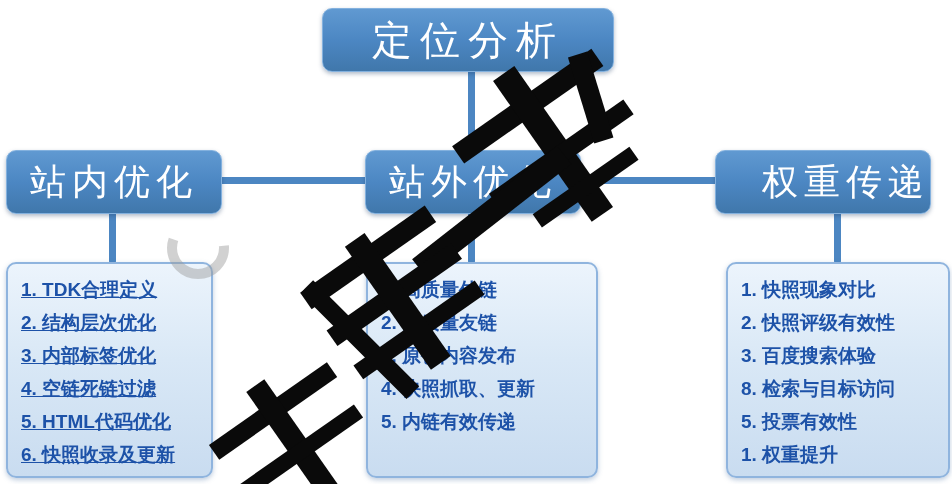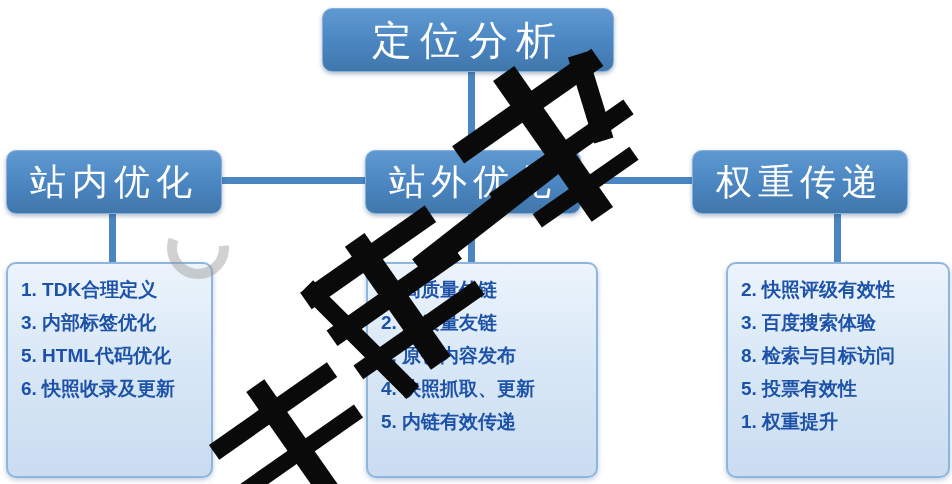--- a/index.html
+++ b/index.html
@@ -16,31 +16,31 @@
     color:#ffffff;
     background:linear-gradient(180deg,#6099d1 0%, #4c87c3 50%, #4077ab 100%);
     border:1px solid #83b1de; border-radius:10px;
     box-shadow:0 2px 4px rgba(30,60,100,0.35);
     white-space:nowrap;
   }
   .node.root   { left:322px; top:8px;   width:290px; height:62px; font-size:40px; letter-spacing:8px; }
   .node.branch { width:214px; height:62px; font-size:36px; letter-spacing:6px; }
   .node.b0 { left:6px;   top:150px; }
   .node.b1 { left:365px; top:150px; }
-  .node.b2 { left:692px; top:150px; }
+  .node.b2 { left:715px; top:150px;justify-content:flex-end; }
   
   .list {
     position:absolute; z-index:2; top:262px; height:216px;
     background:linear-gradient(180deg,#ecf4fc 0%, #d9e8f6 45%, #c9dcf0 100%);
     border:2px solid #8fb4de; border-radius:10px;
     box-shadow:0 2px 5px rgba(70,110,160,0.35);
     box-sizing:border-box; padding:9px 6px 0 13px;
     color:#1d52a8; font-weight:bold; font-size:19px;
   }
-  .list.l0 { left:6px;   width:207px; }
+  .list.l0 { left:6px;   width:207px;text-decoration:underline; }
   .list.l1 { left:366px; width:232px; }
   .list.l2 { left:726px; width:224px; }
   .list .li { height:33px; line-height:33px; white-space:nowrap; overflow:hidden; }
   
   .watermark { position:absolute; left:0; top:0; z-index:4; pointer-events:none; }
 </style>
 </head>
 <body>
 
 <div class="canvas">
@@ -59,34 +59,37 @@
   </div>
   <div class="node branch b1">
     <span>站外优化</span>
   </div>
   <div class="node branch b2">
     <span>权重传递</span>
   </div>
 
   <div class="list l0">
     <div class="li">1. TDK合理定义</div>
+    <div class="li">2. 结构层次优化</div>
     <div class="li">3. 内部标签优化</div>
+    <div class="li">4. 空链死链过滤</div>
     <div class="li">5. HTML代码优化</div>
     <div class="li">6. 快照收录及更新</div>
   </div>
 
   <div class="list l1">
     <div class="li">1. 高质量外链</div>
     <div class="li">2. 高质量友链</div>
     <div class="li">3. 原创内容发布</div>
     <div class="li">4. 快照抓取、更新</div>
     <div class="li">5. 内链有效传递</div>
   </div>
 
   <div class="list l2">
+    <div class="li">1. 快照现象对比</div>
     <div class="li">2. 快照评级有效性</div>
     <div class="li">3. 百度搜索体验</div>
     <div class="li">8. 检索与目标访问</div>
     <div class="li">5. 投票有效性</div>
     <div class="li">1. 权重提升</div>
   </div>
 
   <svg class="watermark" width="952" height="484" viewBox="0 0 952 484" aria-hidden="true">
 
     <circle cx="198" cy="248" r="26" fill="none" stroke="#9a9a9a" stroke-width="10" stroke-dasharray="90 70" opacity="0.45"></circle>

